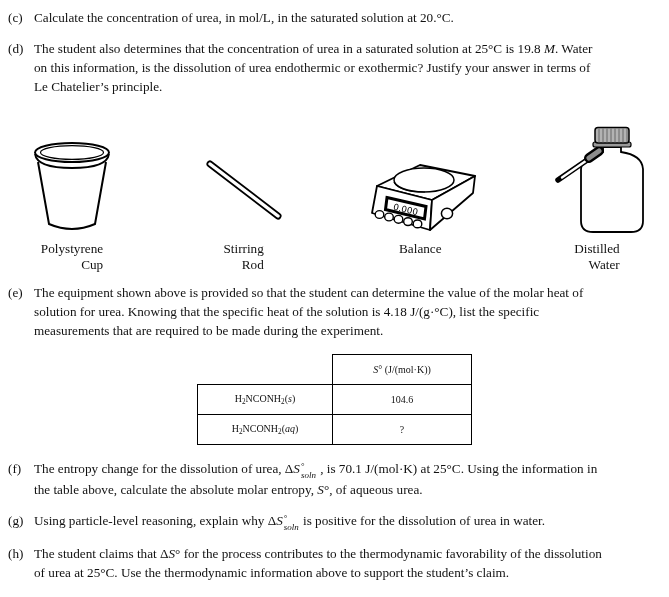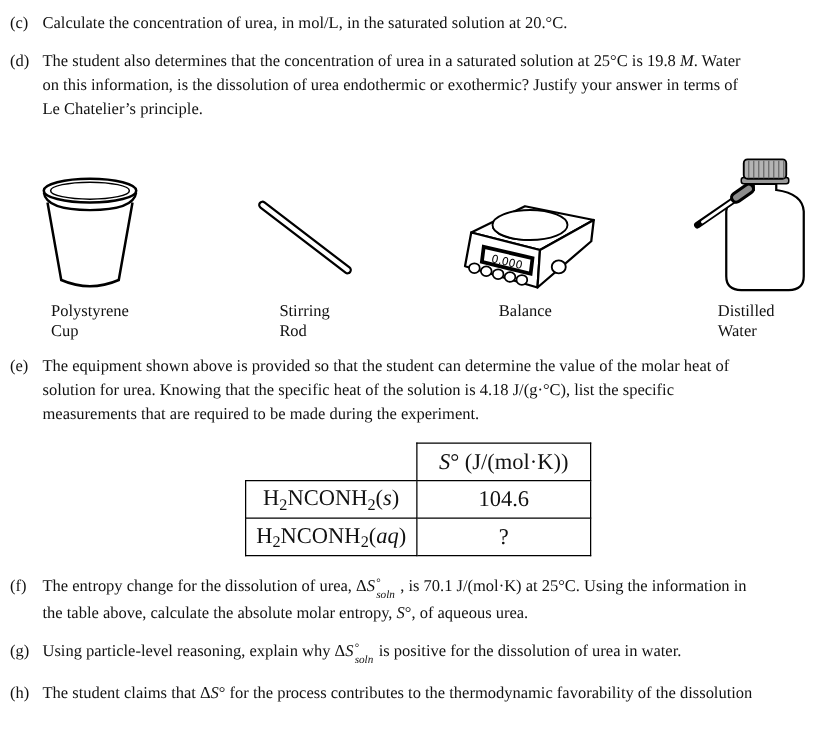--- a/index.html
+++ b/index.html
@@ -14,24 +14,24 @@
   .q-text{flex:1;line-height:19px;padding-right:4px;}
   .it{font-style:italic;}
   .sb{font-size:0.72em;vertical-align:-0.28em;}
   .supsub{display:inline-block;vertical-align:-0.55em;font-size:0.68em;line-height:1.05;text-align:left;margin:0 1px;}
   .supsub .ss-sup{display:block;}
   .supsub .ss-sub{display:block;font-style:italic;text-align:right;}
 
   .equip-row{display:flex;justify-content:space-between;padding:0 12px;margin:2px 0 10px 0;}
   .fig-col{flex:0 0 104px;display:flex;flex-direction:column;align-items:center;}
   .fig-box{height:128px;display:flex;align-items:flex-end;justify-content:center;}
-  .fig-label{text-align:left;font-size:13.2px;line-height:16px;white-space:pre-line;margin-top:5px;}
+  .fig-label{text-align:right;font-size:13.2px;line-height:16px;white-space:pre-line;margin-top:5px;}
   .rod-offset{margin-bottom:15px;}
 
-  table.stable{border-collapse:collapse;margin:14px auto 14px auto;font-size:18px;}
+  table.stable{border-collapse:collapse;margin:14px auto 14px auto;font-size:10px;}
   table.stable td{border:1.6px solid #000;height:29px;text-align:center;vertical-align:middle;padding:0 8px;}
   table.stable td.blank{border:none;}
   table.stable td.c1{width:118px;}
   table.stable td.c2{width:122px;}
 
   .q-f{margin-bottom:12px;}
   .q-g{margin-bottom:11px;}
   .q-h{margin-bottom:0;}
 </style>
 </head>
@@ -144,16 +144,16 @@
     <div class="q-text"><span>The entropy change for the dissolution of urea,  </span><span>Δ</span><span class="it">S</span><span class="supsub"><span class="ss-sup">°</span><span class="ss-sub">soln</span></span><span> , is 70.1 J/(mol·K) at 25°C. Using the information in</span><br><span>the table above, calculate the absolute molar entropy, </span><span class="it">S</span><span>°, of aqueous urea.</span></div>
   </div>
 
   <div class="q q-g">
     <span class="q-label">(g)</span>
     <div class="q-text"><span>Using particle-level reasoning, explain why  </span><span>Δ</span><span class="it">S</span><span class="supsub"><span class="ss-sup">°</span><span class="ss-sub">soln</span></span><span>  is positive for the dissolution of urea in water.</span></div>
   </div>
 
   <div class="q q-h">
     <span class="q-label">(h)</span>
-    <div class="q-text"><span>The student claims that </span><span>Δ</span><span class="it">S</span><span>° for the process contributes to the thermodynamic favorability of the dissolution</span><br></div>
+    <div class="q-text"><span>The student claims that </span><span>Δ</span><span class="it">S</span><span>° for the process contributes to the thermodynamic favorability of the dissolution</span><br><span>of urea at 25°C. Use the thermodynamic information above to support the student’s claim.</span></div>
   </div>
 
 </div>
 
 </body></html>

